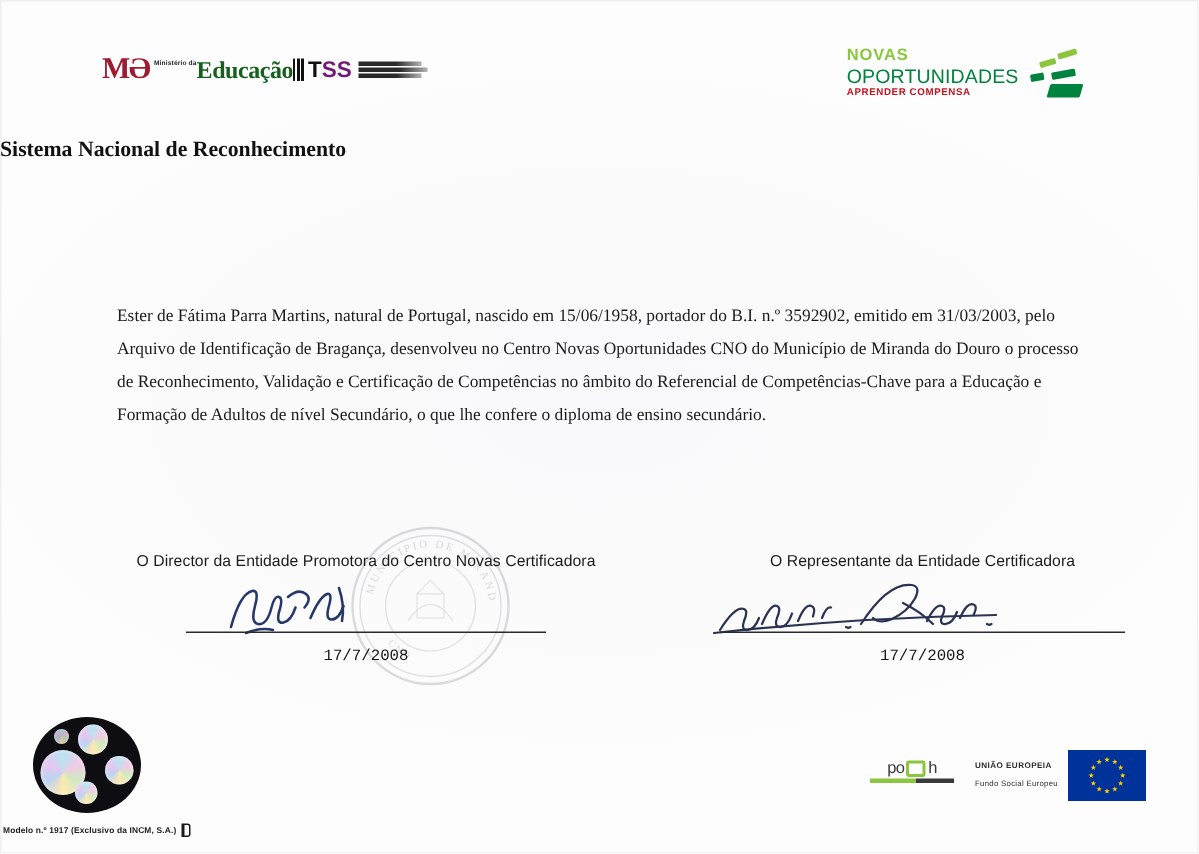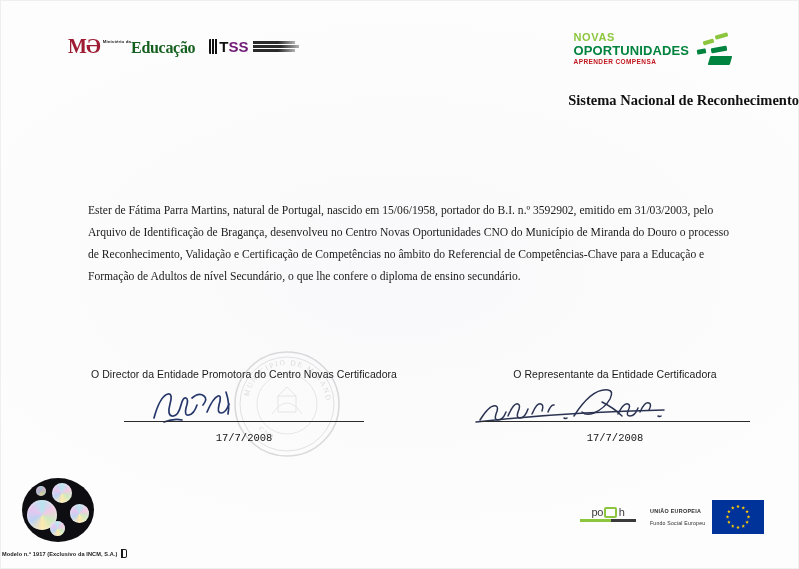--- a/index.html
+++ b/index.html
@@ -27,21 +27,21 @@
   }
   .edge-shadow {
     position: absolute; inset: 0;
     box-shadow: inset 0 0 0 1px rgba(200,200,205,0.25);
     pointer-events: none;
   }
 
   
   .hdr-left {
     position: absolute; left: 68px; top: 36px;
-    display: flex; align-items: center; gap: 14px;
+    display: flex; align-items: center; 
   }
   .me-logo { display: flex; align-items: flex-end; gap: 3px; }
   .me-mark {
     font-family: "Liberation Serif", serif;
     font-size: 20px; font-weight: bold; color: #9e1b32;
     line-height: 1; letter-spacing: -1px;
   }
   .me-words { display: flex; line-height: 1; }
   .me-min {
     font-size: 4.4px; font-weight: bold; color: #1f1f1f;
@@ -69,32 +69,32 @@
   .mtss-sub {
     display: flex; flex-direction: column; gap: 1px;
   }
   .mtss-sub span {
     display: block; height: 3px; width: 42px;
     background: linear-gradient(90deg,#2a2a2a 0 60%, rgba(42,42,42,0.35) 100%);
   }
   .mtss-sub span:nth-child(2) { width: 46px; }
 
   .hdr-right {
-    position: absolute; right: 64px; top: 32px;
+    position: absolute; right: 74px; top: 32px;
     display: flex; align-items: center; gap: 6px;
   }
   .no-words { display: flex; flex-direction: column; line-height: 1; }
   .no-l1 {
     font-family: "Liberation Sans", sans-serif;
     font-size: 11px; font-weight: bold; color: #8cc63e;
     letter-spacing: 0.6px;
   }
   .no-l2 {
     font-family: "Liberation Sans", sans-serif;
-    font-size: 13px; font-weight: bold; color: #00833e;
+    font-size: 13px; font-weight: normal; color: #00833e;
     letter-spacing: 0.1px; margin-top: 1px;
   }
   .no-l3 {
     font-family: "Liberation Sans", sans-serif;
     font-size: 6.5px; font-weight: bold; color: #c0161d;
     letter-spacing: 0.4px; margin-top: 2px;
   }
   .no-dashes {
     position: relative; width: 40px; height: 34px;
   }
@@ -104,36 +104,36 @@
   }
   .d1 { width: 13px; height: 4px; top: 2px;  left: 20px; transform: rotate(-16deg); background:#8cc63e !important; }
   .d2 { width: 11px; height: 4px; top: 8px;  left: 8px;  transform: rotate(-16deg); background:#8cc63e !important; }
   .d3 { width: 16px; height: 5px; top: 15px; left: 16px; transform: rotate(-10deg); }
   .d4 { width: 9px;  height: 5px; top: 17px; left: 2px;  transform: rotate(-10deg); }
   .d5 { width: 22px; height: 9px; top: 24px; left: 14px; transform: skewX(-16deg); }
 
   
   .sys-title {
     position: absolute; left: 0; right: 0; top: 90px;
-    text-align: right;
+    text-align: left;
     font-family: "Liberation Serif", serif;
     font-weight: bold; font-size: 14.5px; line-height: 1.42;
     color: #111;
   }
   .diploma-title {
     position: absolute; left: 0; right: 0; top: 148px;
     text-align: center;
     font-family: "Liberation Serif", serif;
     font-weight: bold; font-size: 17px;
     color: #0d0d0d; letter-spacing: 0.2px;
   }
 
   
   .body-text {
-    position: absolute; left: 88px; top: 200px; width: 644px;
+    position: absolute; left: 78px; top: 200px; width: 644px;
     font-family: "Liberation Serif", serif;
     font-size: 11.6px; line-height: 22px;
     text-align: left; color: #1b1b1b;
   }
 
   
   .sig-block { position: absolute; top: 368px; }
   .sig-left  { left: 76px;  width: 336px; }
   .sig-right { left: 452px; width: 326px; }
   .sig-label {

